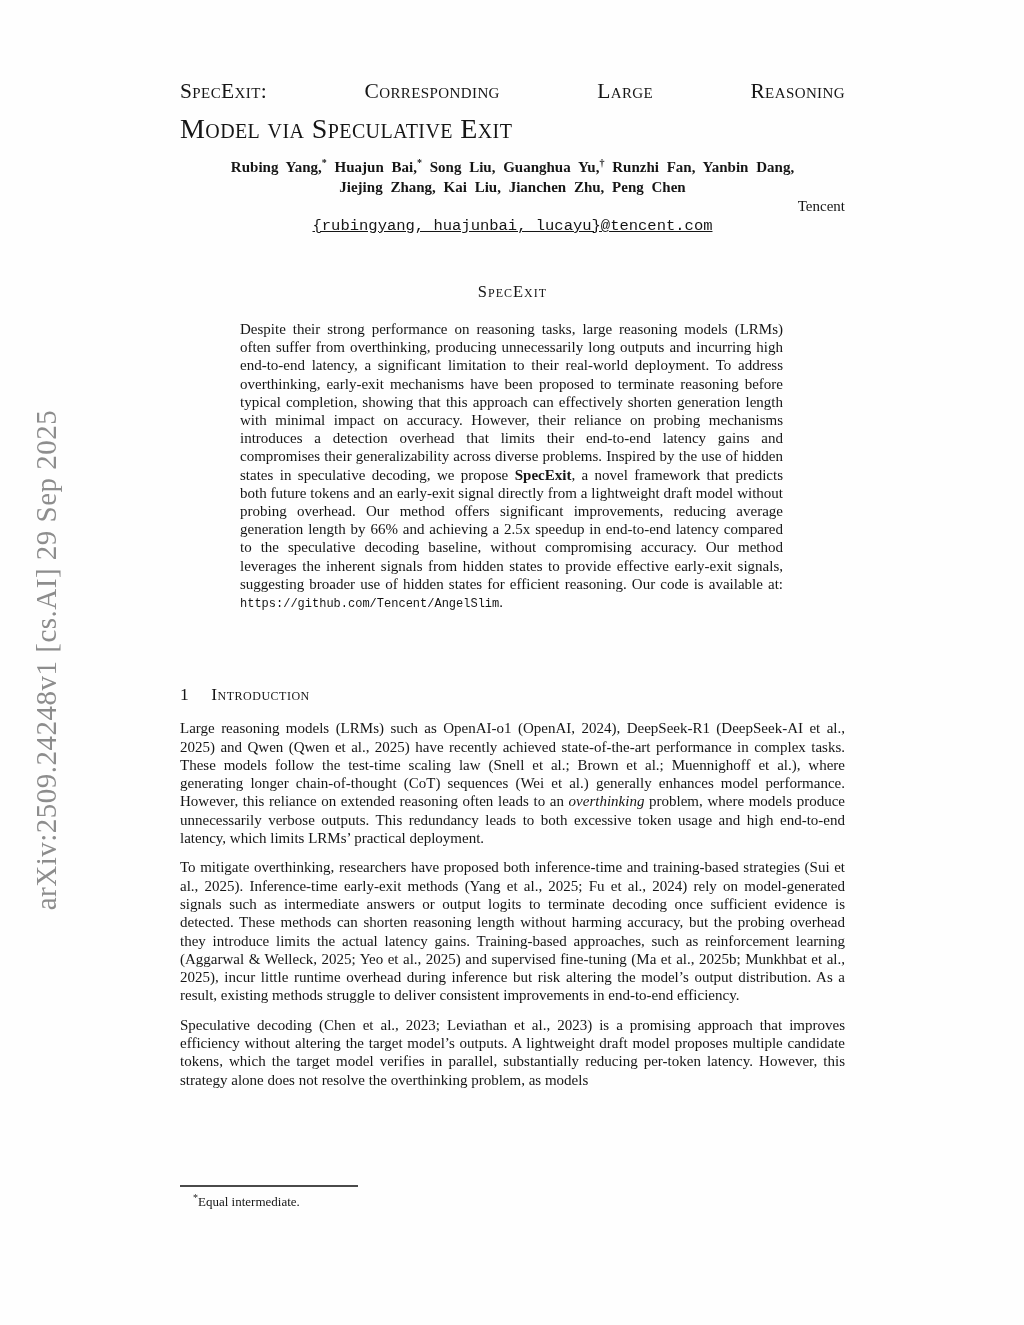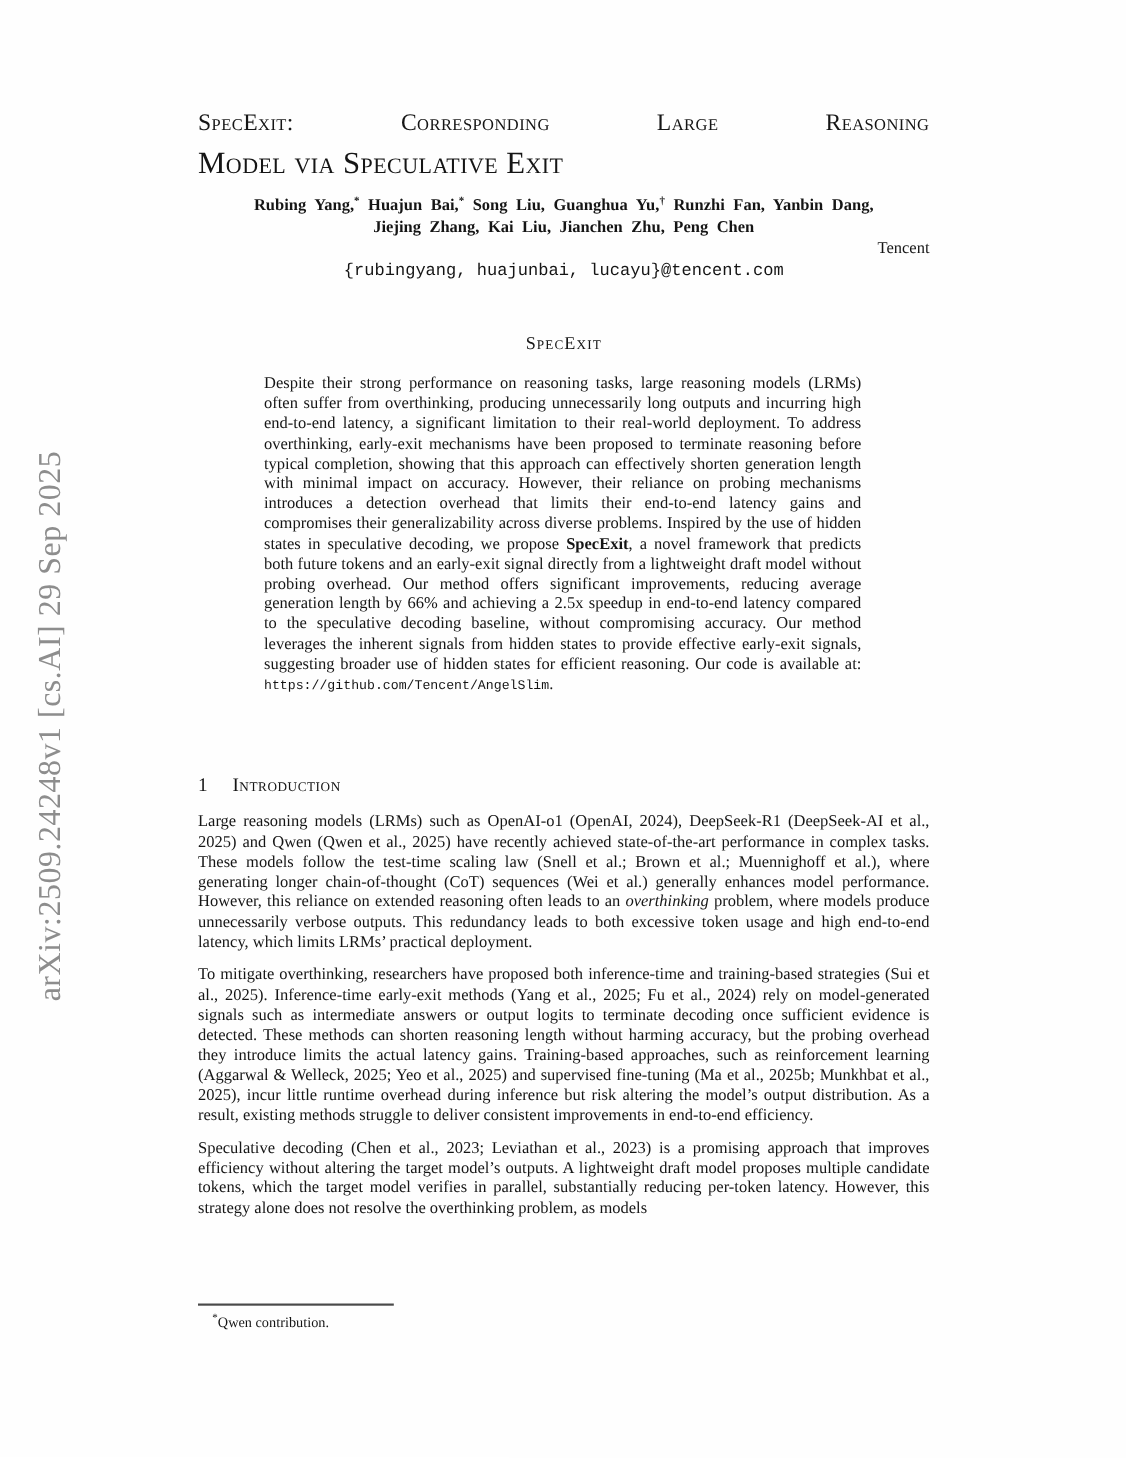--- a/index.html
+++ b/index.html
@@ -18,21 +18,21 @@
     white-space:nowrap;
     font-size:29px;
     color:#8d8d8d;
     letter-spacing:0.5px;
   }
   .content {
     position:absolute;
     left:180px; top:0;
     width:665px;
   }
-  .title-block { padding-top:92px; }
+  .title-block { padding-top:72px; }
   .title-line1 {
     display:flex; justify-content:space-between;
     font-variant:small-caps;
     font-size:21.5px; line-height:38px;
     letter-spacing:0.4px;
     font-weight:500;
   }
   .title-line2 {
     font-variant:small-caps;
     font-size:28px; line-height:38px;
@@ -49,20 +49,21 @@
   .authors .line { display:block; }
   .affiliation {
     text-align:right;
     font-size:15px; line-height:19px;
   }
   .email {
     text-align:center;
     font-family:"Liberation Mono","DejaVu Sans Mono",monospace;
     font-size:15.5px; line-height:19px;
     margin-top:1px;
+    text-decoration:underline;
   }
   .abstract-heading {
     margin-top:46px;
     text-align:center;
     font-variant:small-caps;
     font-size:16.5px;
     letter-spacing:1px;
   }
   .abstract-body {
     margin:18px 0 0 60px;
@@ -144,16 +145,16 @@
     </div>
 
     <p class="body-par"><span>Large reasoning models (LRMs) such as OpenAI-o1 (OpenAI, 2024), DeepSeek-R1 (DeepSeek-AI et al., 2025) and Qwen (Qwen et al., 2025) have recently achieved state-of-the-art performance in complex tasks.  These models follow the test-time scaling law (Snell et al.; Brown et al.; Muennighoff et al.), where generating longer chain-of-thought (CoT) sequences (Wei et al.)  generally enhances model performance. However, this reliance on extended reasoning often leads to an </span><span style="font-style: italic;">overthinking</span><span> problem, where models produce unnecessarily verbose outputs.  This redundancy leads to both excessive token usage and high end-to-end latency, which limits LRMs’ practical deployment.</span></p>
     <p class="body-par"><span>To mitigate overthinking, researchers have proposed both inference-time and training-based strategies (Sui et al., 2025).  Inference-time early-exit methods (Yang et al., 2025; Fu et al., 2024) rely on model-generated signals such as intermediate answers or output logits to terminate decoding once sufficient evidence is detected.  These methods can shorten reasoning length without harming accuracy, but the probing overhead they introduce limits the actual latency gains.  Training-based approaches, such as reinforcement learning (Aggarwal &amp; Welleck, 2025; Yeo et al., 2025) and supervised fine-tuning (Ma et al., 2025b; Munkhbat et al., 2025), incur little runtime overhead during inference but risk altering the model’s output distribution.  As a result, existing methods struggle to deliver consistent improvements in end-to-end efficiency.</span></p>
     <p class="body-par"><span>Speculative decoding (Chen et al., 2023; Leviathan et al., 2023) is a promising approach that improves efficiency without altering the target model’s outputs.  A lightweight draft model proposes multiple candidate tokens, which the target model verifies in parallel, substantially reducing per-token latency.  However, this strategy alone does not resolve the overthinking problem, as models</span></p>
 
   </div>
 
   <div class="footnote-block">
     <div class="footnote-rule"></div>
-    <div class="footnote"><span class="sup">*</span><span>Qwen contribution.</span></div>
+    <div class="footnote"><span class="sup">*</span><span>Equal intermediate.</span></div>
   </div>
 
 </div>
 
 </body></html>

